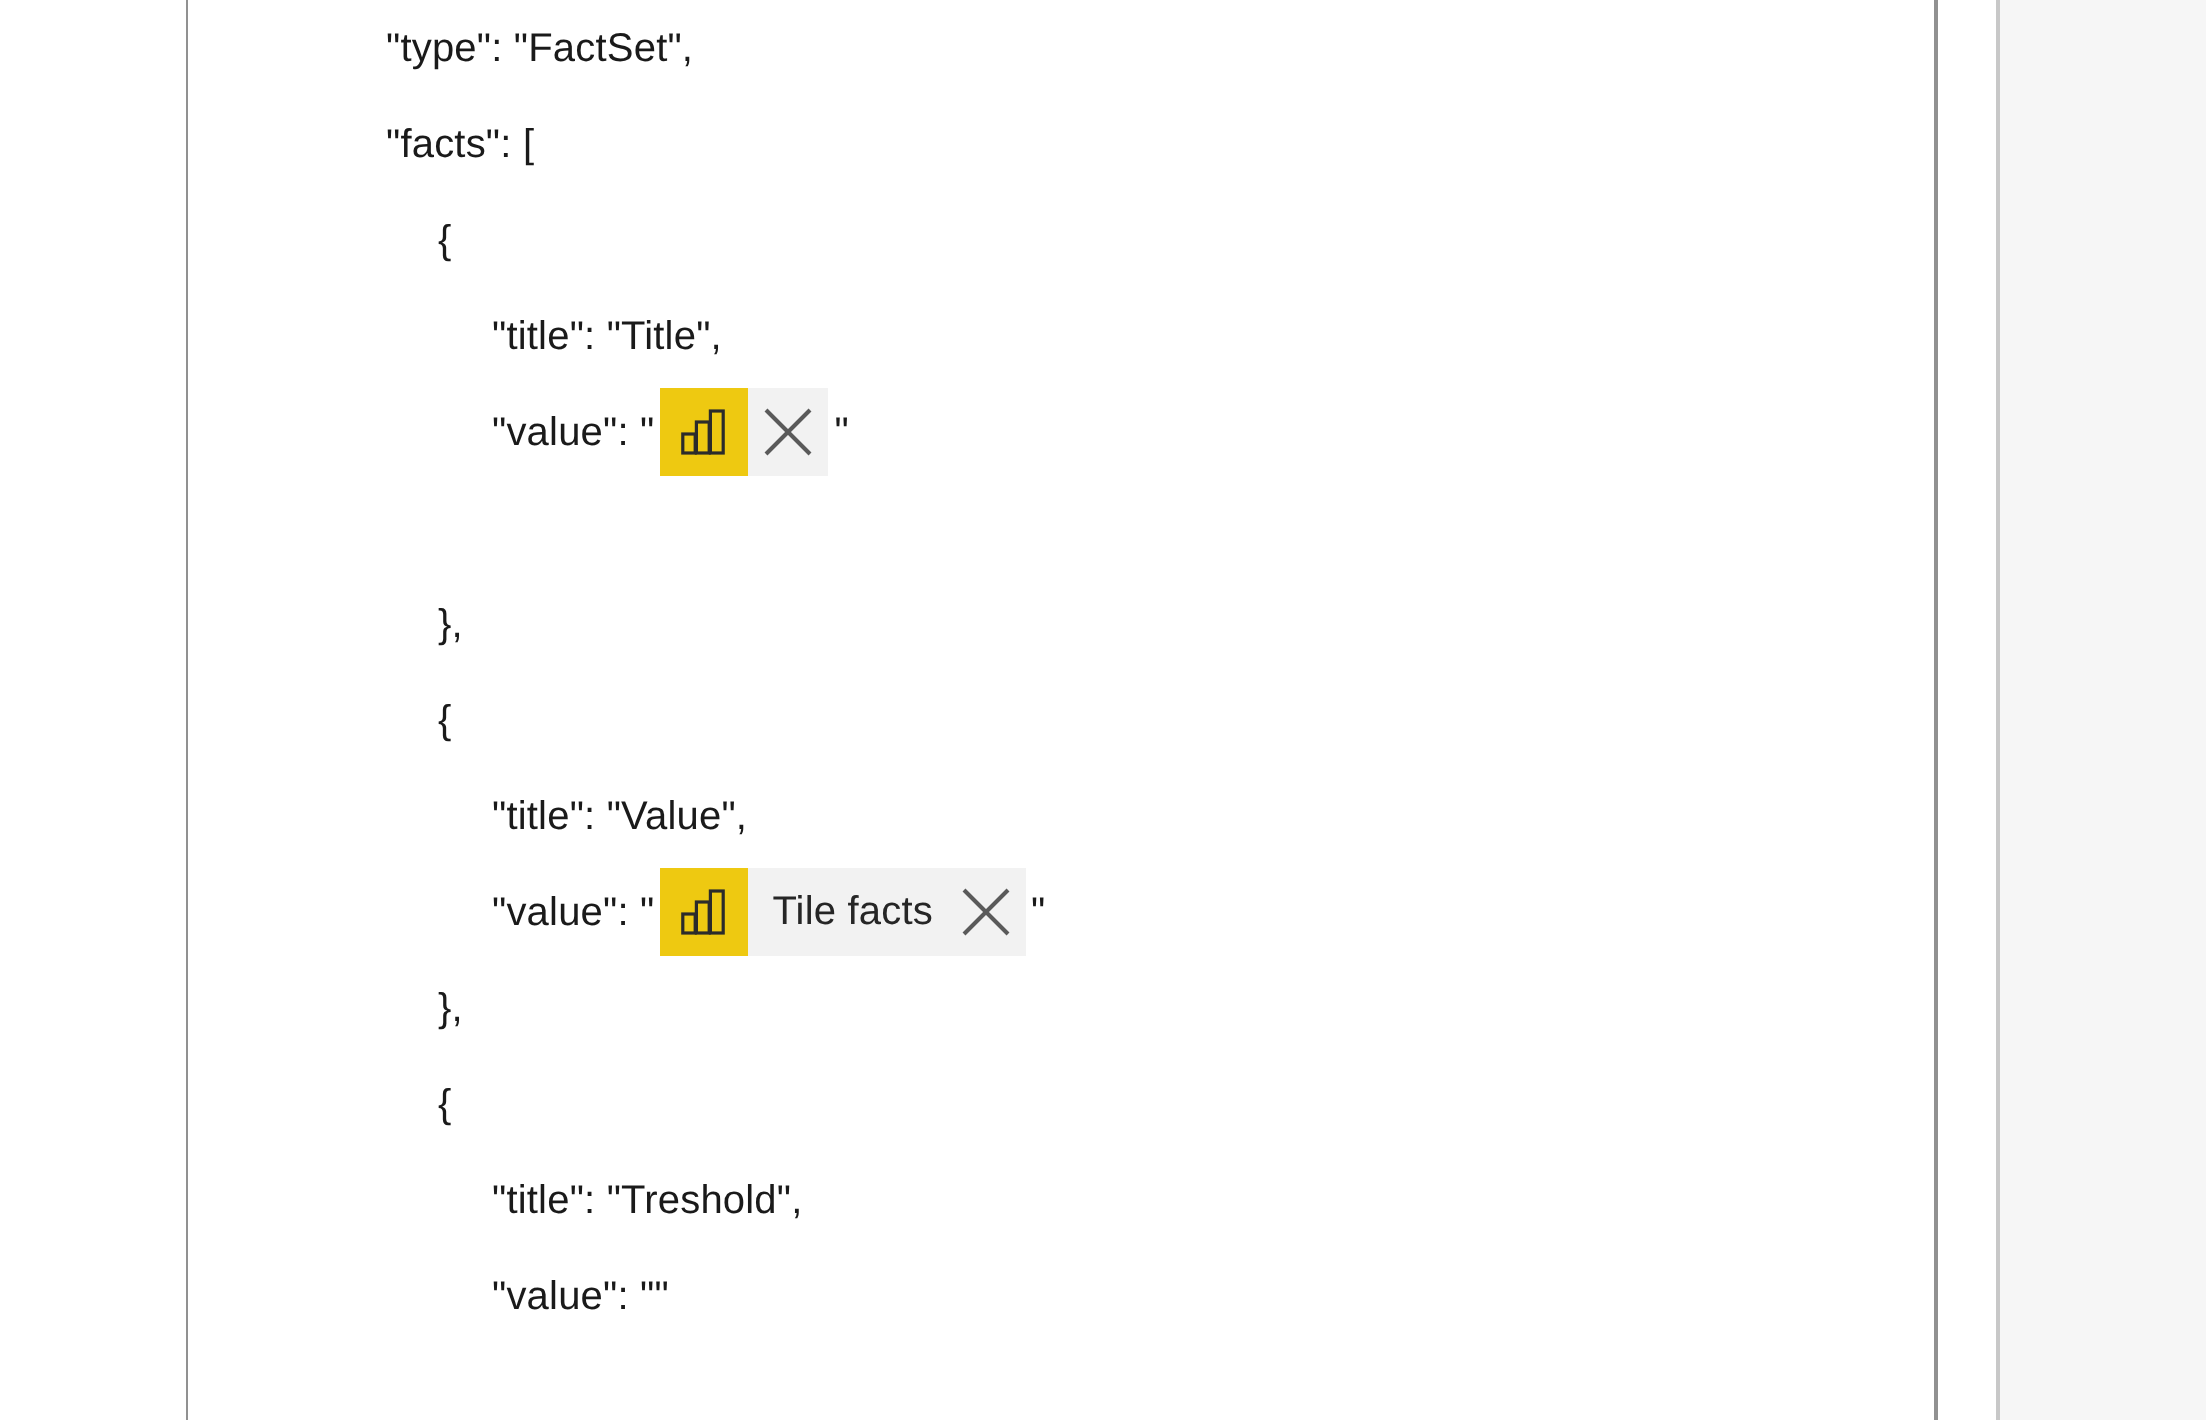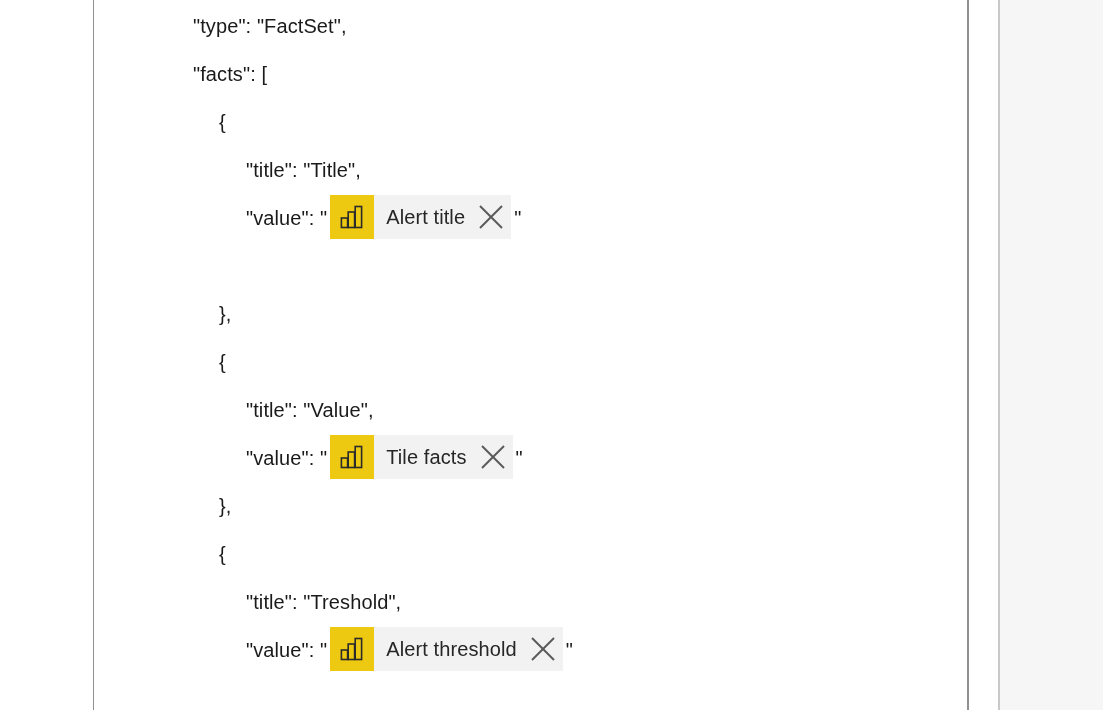--- a/index.html
+++ b/index.html
@@ -136,21 +136,20 @@
       <div class="line ind-2"><span class="txt">{</span></div>
       <div class="line ind-3"><span class="txt">"title": "Title",</span></div>
       <div class="line ind-3"><span class="txt">"value": "</span><span class="chip">
           <span class="chip-icon">
             <svg width="26" height="26" viewBox="0 0 26 26">
               <rect x="16.2" y="2.5" width="6.4" height="21" fill="none" stroke="#2b2b2b" stroke-width="1.6"></rect>
               <rect x="9.2" y="8" width="6.4" height="15.5" fill="none" stroke="#2b2b2b" stroke-width="1.6"></rect>
               <rect x="2.4" y="14" width="6.2" height="9.5" fill="none" stroke="#2b2b2b" stroke-width="1.6"></rect>
             </svg>
           </span>
-          <span class="chip-label">Alert title</span>
           <span class="chip-close">
             <svg width="28" height="28" viewBox="0 0 28 28">
               <line x1="3" y1="3" x2="25" y2="25" stroke="#5a5a5a" stroke-width="2"></line>
               <line x1="25" y1="3" x2="3" y2="25" stroke="#5a5a5a" stroke-width="2"></line>
             </svg>
           </span>
         </span><span class="txt">"</span></div>
       <div class="line ind-3 blank"><span class="txt"></span></div>
       <div class="line ind-2"><span class="txt">},</span></div>
       <div class="line ind-2"><span class="txt">{</span></div>
@@ -167,35 +166,20 @@
           <span class="chip-close">
             <svg width="28" height="28" viewBox="0 0 28 28">
               <line x1="3" y1="3" x2="25" y2="25" stroke="#5a5a5a" stroke-width="2"></line>
               <line x1="25" y1="3" x2="3" y2="25" stroke="#5a5a5a" stroke-width="2"></line>
             </svg>
           </span>
         </span><span class="txt">"</span></div>
       <div class="line ind-2"><span class="txt">},</span></div>
       <div class="line ind-2"><span class="txt">{</span></div>
       <div class="line ind-3"><span class="txt">"title": "Treshold",</span></div>
-      <div class="line ind-3"><span class="txt">"value": "</span><span class="chip">
-          <span class="chip-icon">
-            <svg width="26" height="26" viewBox="0 0 26 26">
-              <rect x="16.2" y="2.5" width="6.4" height="21" fill="none" stroke="#2b2b2b" stroke-width="1.6"></rect>
-              <rect x="9.2" y="8" width="6.4" height="15.5" fill="none" stroke="#2b2b2b" stroke-width="1.6"></rect>
-              <rect x="2.4" y="14" width="6.2" height="9.5" fill="none" stroke="#2b2b2b" stroke-width="1.6"></rect>
-            </svg>
-          </span>
-          <span class="chip-label">Alert threshold</span>
-          <span class="chip-close">
-            <svg width="28" height="28" viewBox="0 0 28 28">
-              <line x1="3" y1="3" x2="25" y2="25" stroke="#5a5a5a" stroke-width="2"></line>
-              <line x1="25" y1="3" x2="3" y2="25" stroke="#5a5a5a" stroke-width="2"></line>
-            </svg>
-          </span>
-        </span><span class="txt">"</span></div>
+      <div class="line ind-3"><span class="txt">"value": "</span><span class="txt">"</span></div>
     </div>
 
   <div class="rule-right-inner"></div>
   <div class="rule-right-outer"></div>
   <div class="side-panel"></div>
 
 </div>
 
 </body></html>

